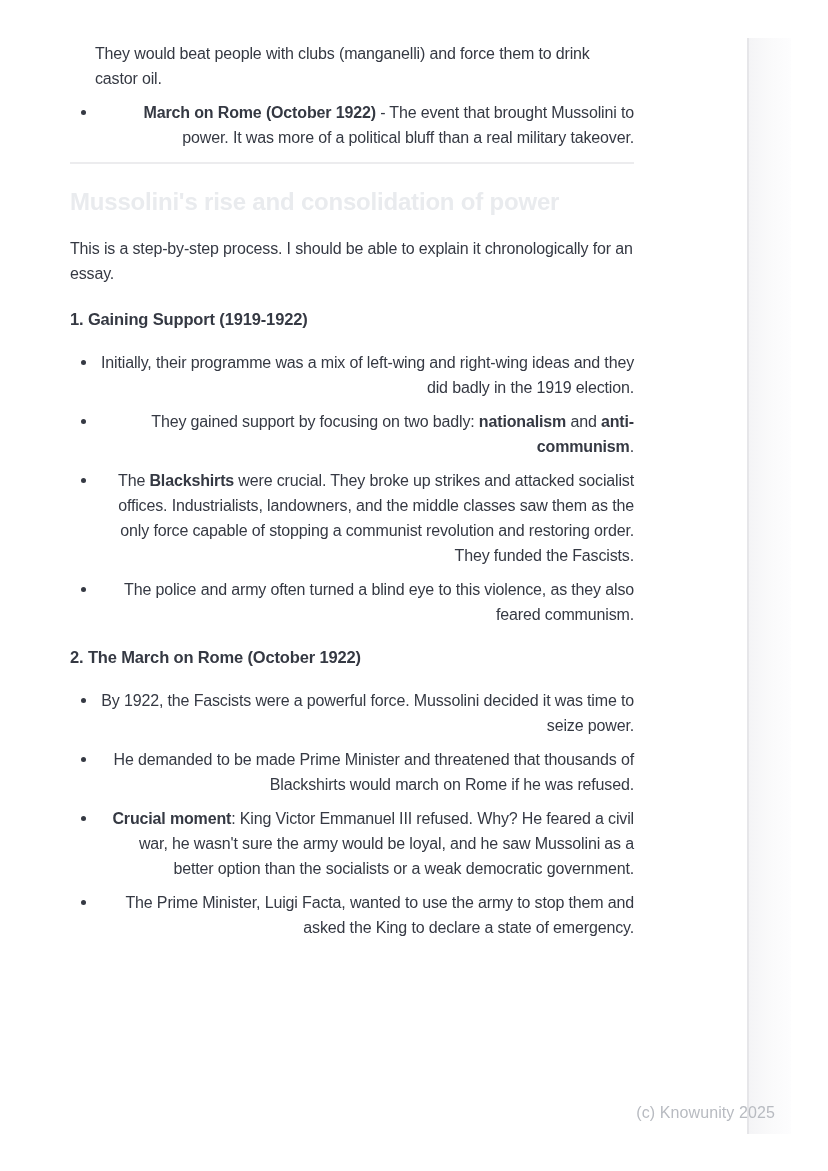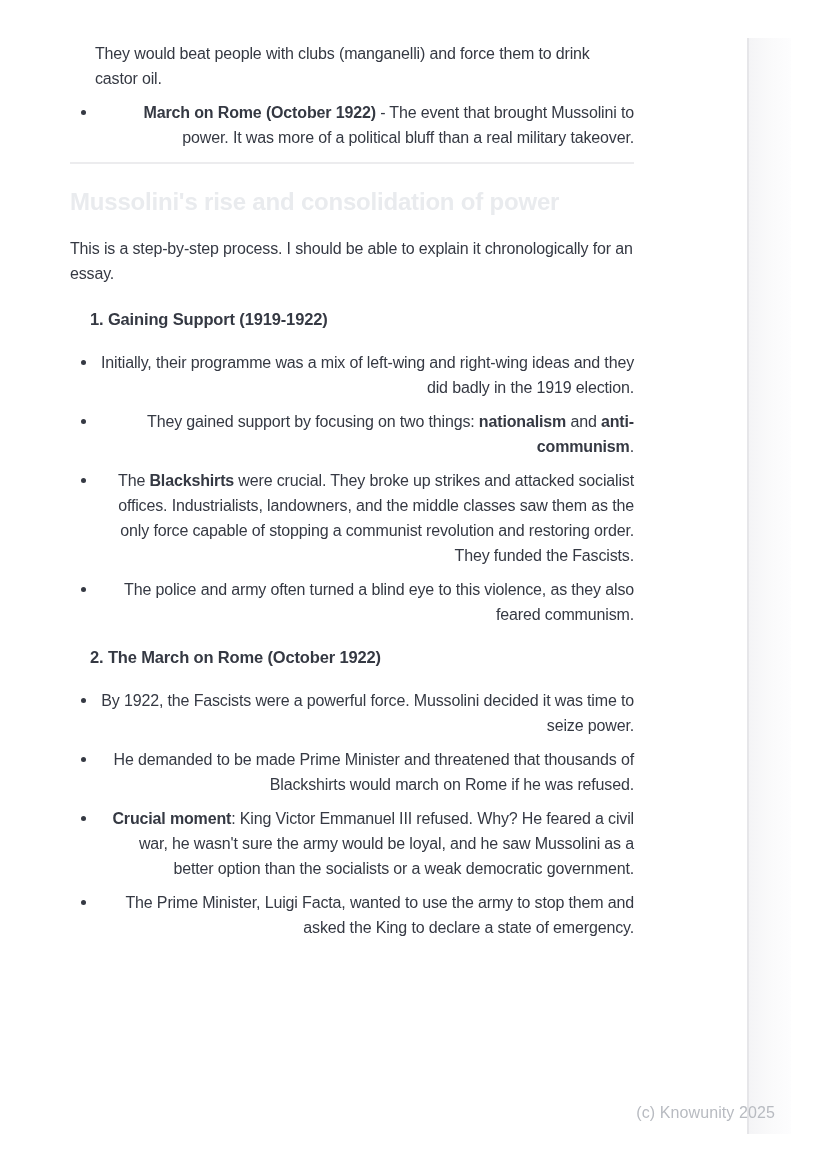--- a/index.html
+++ b/index.html
@@ -55,21 +55,20 @@
     letter-spacing: -0.2px;
     margin-bottom: 19px;
   }
   .paragraph { margin-bottom: 0; }
   .heading3 {
     font-size: 16.5px;
     line-height: 25px;
     font-weight: 700;
     margin-top: 20px;
     margin-bottom: 18px;
-    margin-left: 20px;
   }
   .paragraph + .heading3 { margin-top: 21px; }
   .bullet + .heading3 { margin-top: 18px; }
   .blk b, .blk .b { font-weight: 700; }
   .blk .i { }
   .copyright {
     position: absolute;
     top: 1106px;
     right: 53px;
     font-size: 16px;
@@ -85,21 +84,21 @@
 <div class="page">
   <div class="next-page"></div>
   <div class="doc">
       <div class="blk list_continuation"><span>They would beat people with clubs (</span><span class="i">manganelli</span><span>) and force them to drink castor oil.</span></div>
       <div class="blk bullet"><span class="b">March on Rome (October 1922)</span><span> - The event that brought Mussolini to power. It was more of a political bluff than a real military takeover.</span></div>
       <hr class="blk divider">
       <h2 class="blk heading2" style="color: rgb(233, 235, 238);"><span>Mussolini's rise and consolidation of power</span></h2>
       <p class="blk paragraph"><span>This is a step-by-step process. I should be able to explain it chronologically for an essay.</span></p>
       <h3 class="blk heading3"><span>1. Gaining Support (1919-1922)</span></h3>
       <div class="blk bullet"><span>Initially, their programme was a mix of left-wing and right-wing ideas and they did badly in the 1919 election.</span></div>
-      <div class="blk bullet"><span>They gained support by focusing on two things: </span><span class="b">nationalism</span><span> and </span><span class="b">anti-communism</span><span>.</span></div>
+      <div class="blk bullet"><span>They gained support by focusing on two badly: </span><span class="b">nationalism</span><span> and </span><span class="b">anti-communism</span><span>.</span></div>
       <div class="blk bullet"><span>The </span><span class="b">Blackshirts</span><span> were crucial. They broke up strikes and attacked socialist offices. Industrialists, landowners, and the middle classes saw them as the only force capable of stopping a communist revolution and restoring order. They funded the Fascists.</span></div>
       <div class="blk bullet"><span>The police and army often turned a blind eye to this violence, as they also feared communism.</span></div>
       <h3 class="blk heading3"><span>2. The March on Rome (October 1922)</span></h3>
       <div class="blk bullet"><span>By 1922, the Fascists were a powerful force. Mussolini decided it was time to seize power.</span></div>
       <div class="blk bullet"><span>He demanded to be made Prime Minister and threatened that thousands of Blackshirts would march on Rome if he was refused.</span></div>
       <div class="blk bullet"><span class="b">Crucial moment</span><span>: King Victor Emmanuel III refused. </span><span class="i">Why?</span><span> He feared a civil war, he wasn't sure the army would be loyal, and he saw Mussolini as a better option than the socialists or a weak democratic government.</span></div>
       <div class="blk bullet"><span>The Prime Minister, Luigi Facta, wanted to use the army to stop them and asked the King to declare a state of emergency.</span></div>
     </div>
   <div class="copyright">(c) Knowunity 2025</div>
 </div>

